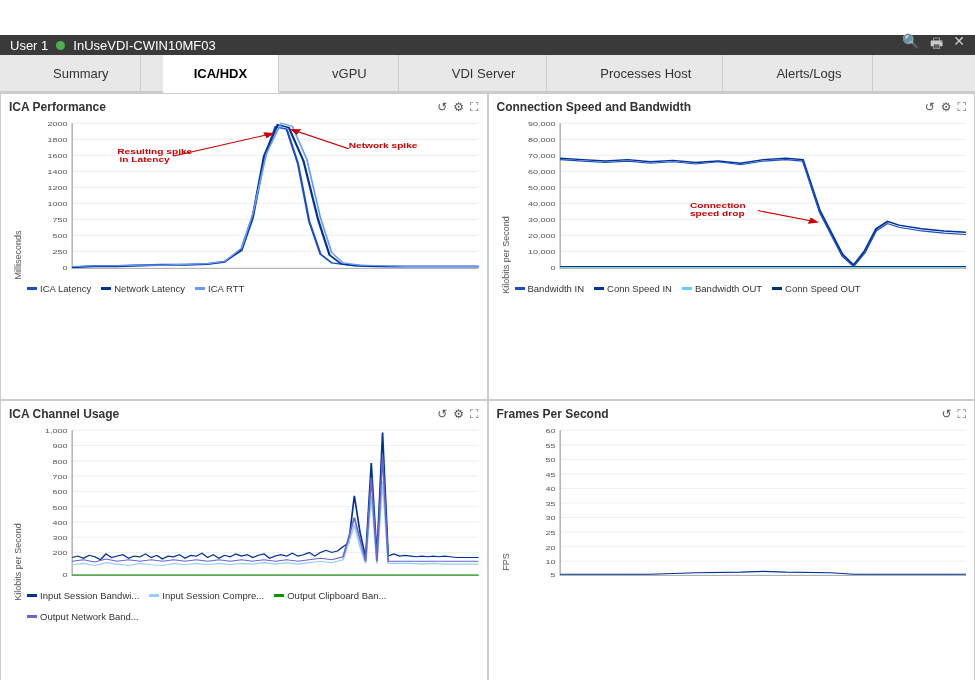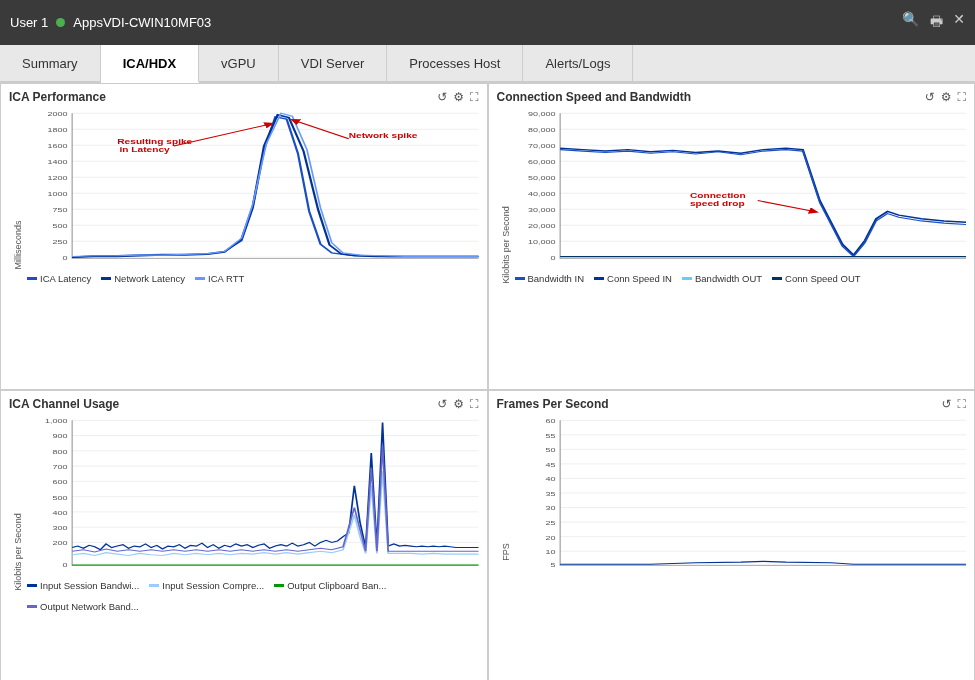--- a/index.html
+++ b/index.html
@@ -1,38 +1,40 @@
 <!DOCTYPE html>
 <html><head>
   <meta charset="utf-8">
   <style>
     * { box-sizing: border-box; margin: 0; padding: 0; }
     body { font-family: Arial, sans-serif; background: #fff; width: 975px; height: 680px; overflow: hidden; }
 
     
     .title-bar {
       display: flex; align-items: center; justify-content: space-between;
-      background: #3a3a3a; color: #fff; height: 45px; padding: 0 10px;
+      background: #3a3a3a; color: #fff; height: 20px; padding: 0 10px;
       font-size: 13px;
+      margin-top: 35px;
     }
     .title-bar-left { display: flex; align-items: center; gap: 8px; }
     .title-bar-center { flex: 1; text-align: left; font-size: 13px; }
     .title-bar-right { display: flex; gap: 10px; }
     .status-dot { width: 9px; height: 9px; border-radius: 50%; background: #4CAF50; display: inline-block; }
     .title-bar-icon { color: #ccc; cursor: pointer; font-size: 14px; }
 
     
     .nav-tabs {
       display: flex; background: #e8e8e8; border-bottom: 2px solid #ccc;
       height: 38px;
     }
     .nav-tab {
-      padding: 0 22px; display: flex; align-items: center; font-size: 13px;
+      padding: 0 31px; display: flex; align-items: center; font-size: 13px;
       cursor: pointer; border-right: 1px solid #ccc; color: #333;
       white-space: nowrap;
+      margin-left: 22px;
     }
     .nav-tab.active {
       background: #fff; font-weight: bold; border-bottom: 2px solid #fff;
       margin-bottom: -2px; color: #000;
     }
 
     
     .main-content {
       display: grid; grid-template-columns: 1fr 1fr;
       grid-template-rows: 1fr 1fr;
@@ -74,21 +76,21 @@
     }
     .chart-area-col { flex: 1; }
   </style>
 </head>
 <body>
 
 <div class="title-bar">
   <div class="title-bar-left">
     <span>User 1</span>
     <span class="status-dot"></span>
-    <span>Apps</span>
+    <span>InUse</span>
   </div>
   <div class="title-bar-center">VDI-CWIN10MF03</div>
   <div class="title-bar-right">
     <span class="title-bar-icon">🔍</span>
     <span class="title-bar-icon">🖶</span>
     <span class="title-bar-icon">✕</span>
   </div>
 </div>
 
 <div class="nav-tabs">

